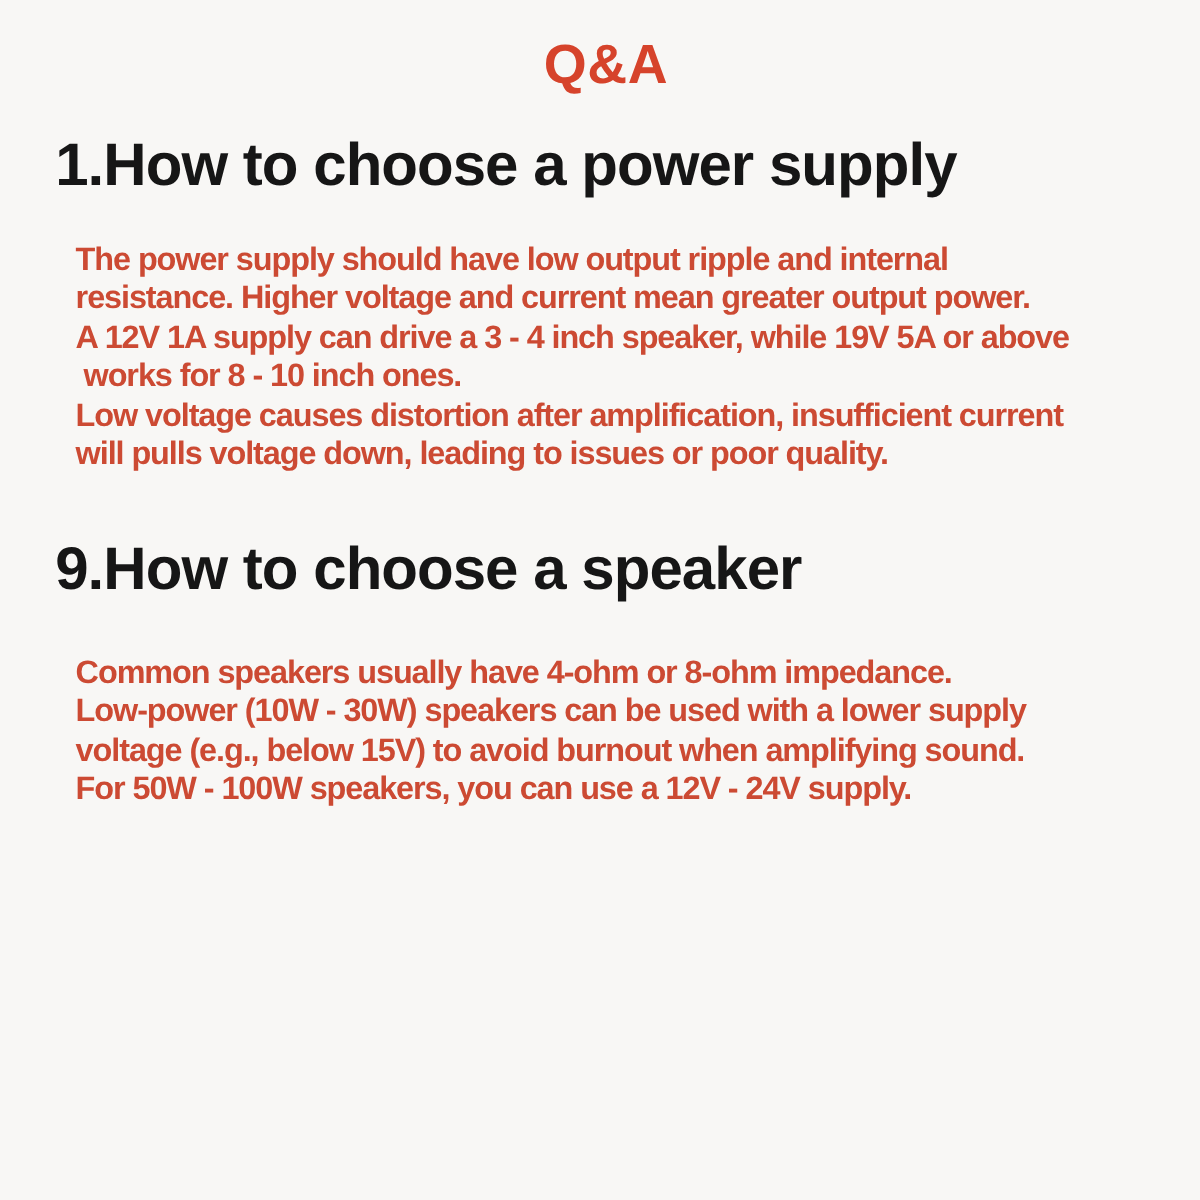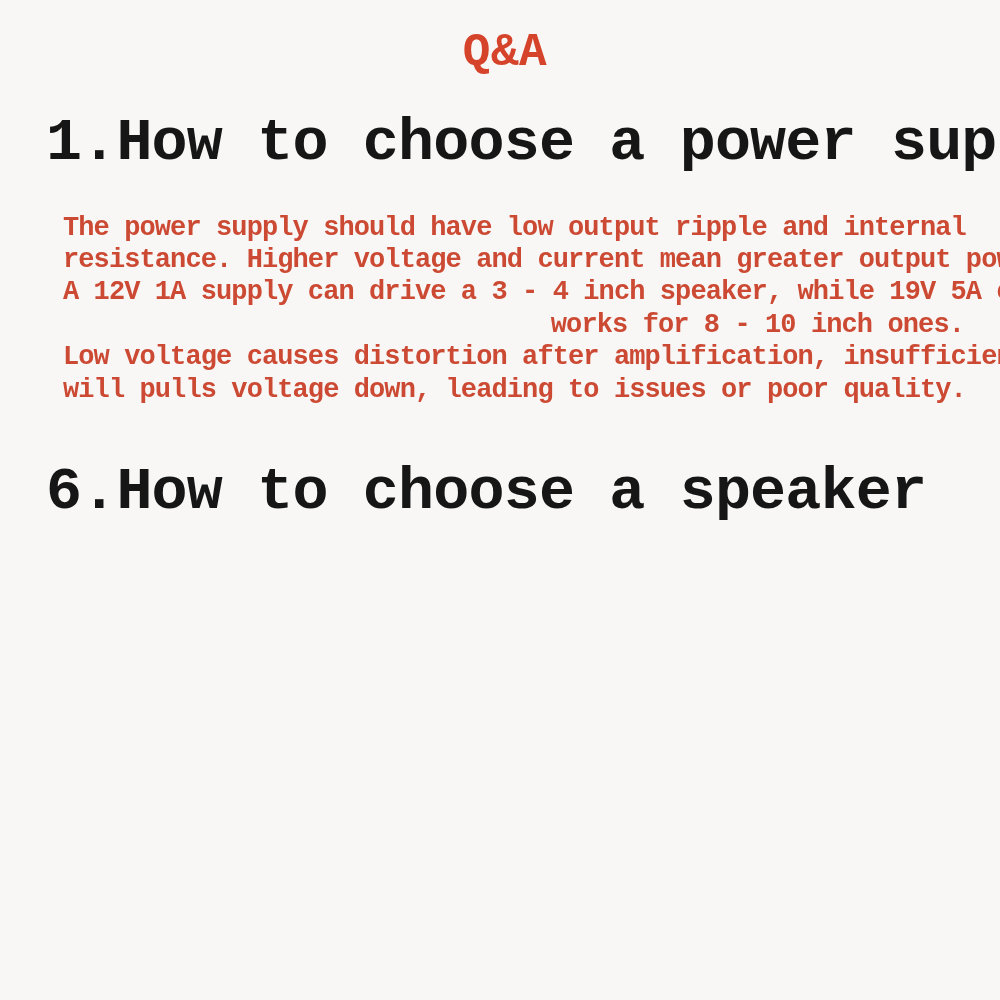--- a/index.html
+++ b/index.html
@@ -5,54 +5,53 @@
   html, body {
     margin: 0;
     padding: 0;
   }
   .page {
     position: relative;
     width: 1000px;
     height: 1000px;
     box-sizing: border-box;
     background: var(--background, #f8f7f5);
-    font-family: Liberation Mono, monospace;
+    font-family: Liberation Sans, sans-serif;
     font-weight: bold;
     padding: 28px 36px 0 46px;
     overflow: hidden;
   }
   .title {
     margin: 0;
     text-align: center;
     color: var(--title-red, #d6432b);
     font-size: 46px;
     line-height: 1.1;
     letter-spacing: 0.5px;
   }
   .heading {
     color: var(--heading-black, #161616);
-    font-size: 60px;
+    font-size: 50px;
     line-height: 1.15;
     letter-spacing: -0.8px;
     margin: 30px 0 0 0;
     font-weight: bold;
     white-space: pre;
   }
   .heading.second {
     margin-top: 52px;
   }
   .body-par {
     color: var(--body-red, #cc4a33);
     font-size: 27px;
     line-height: 1.2;
     letter-spacing: -0.9px;
     margin: 26px 0 0 17px;
     font-weight: bold;
     white-space: pre;
-    text-align: right;
   }
   .body-par.first {
     margin-top: 34px;
   }
   .body-par.first-of-second {
     margin-top: 40px;
   }
   .body-par.last {
     margin-top: 28px;
   }
@@ -67,15 +66,19 @@
     <h2 class="heading">1.How to choose a power supply</h2>
     <p class="body-par first">The power supply should have low output ripple and internal
 resistance. Higher voltage and current mean greater output power.
 A 12V 1A supply can drive a 3 - 4 inch speaker, while 19V 5A or above
  works for 8 - 10 inch ones.
 Low voltage causes distortion after amplification, insufficient current
 will pulls voltage down, leading to issues or poor quality.</p>
   </section>
 
   <section>
-    <h2 class="heading second">6.How to choose a speaker</h2>
+    <h2 class="heading second">9.How to choose a speaker</h2>
+    <p class="body-par first-of-second">Common speakers usually have 4-ohm or 8-ohm impedance.
+Low-power (10W - 30W) speakers can be used with a lower supply
+voltage (e.g., below 15V) to avoid burnout when amplifying sound.
+For 50W - 100W speakers, you can use a 12V - 24V supply.</p>
   </section>
 </div>
 
 </body></html>

